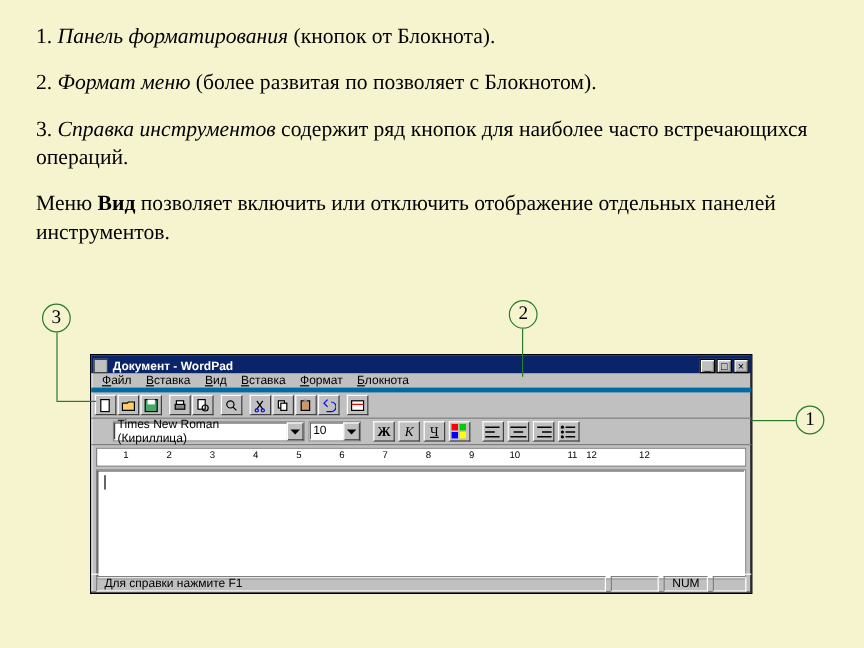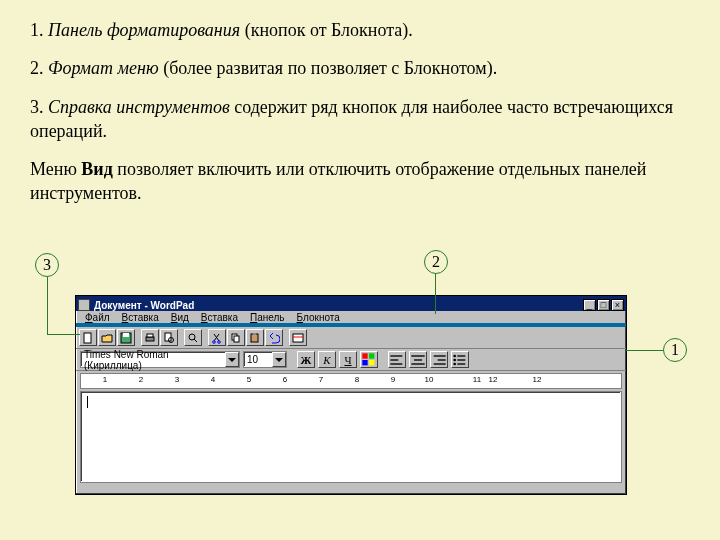--- a/index.html
+++ b/index.html
@@ -72,21 +72,21 @@
   .tbn {
     width:18px; height:17px; background:#c0c0c0;
     border-top:1px solid #fff; border-left:1px solid #fff;
     border-right:1px solid #404040; border-bottom:1px solid #404040;
     display:flex; align-items:center; justify-content:center;
   }
   .tbn svg { width:12px; height:12px; }
   .sep { width:4px; }
 
   .fmtbar {
-    display:flex; align-items:center; padding:2px 4px; gap:3px;
+    display:flex; align-items:center; padding:2px 18px; gap:3px;
     border-bottom:1px solid #808080; height:22px;
   }
   .combo {
     background:#fff; border:1px solid #808080;
     box-shadow: inset -1px -1px #fff, inset 1px 1px #404040;
     height:17px; display:flex; align-items:center; font-size:10px;
     padding:0 0 0 3px; position:relative;
   }
   .combo .arrow {
     width:14px; height:15px; background:#c0c0c0;
@@ -170,21 +170,21 @@
     <div class="tbtn">_</div>
     <div class="tbtn">□</div>
     <div class="tbtn">×</div>
   </div>
 
   <div class="menubar">
     <span>Файл</span>
     <span>Вставка</span>
     <span>Вид</span>
     <span>Вставка</span>
-    <span>Панель</span>
+    <span>Формат</span>
     <span>Блокнота</span>
   </div>
 
   <div class="toolbar">
     <div class="tbn">
         <svg viewBox="0 0 12 12">
           <rect x="2" y="1" width="7" height="10" fill="#fff" stroke="#000"></rect>
         </svg>
       </div>
     <div class="tbn">
@@ -322,13 +322,19 @@
     <span class="num" style="left:348px">10</span>
     <span class="num" style="left:396px">11</span>
     <span class="num" style="left:412px">12</span>
     <span class="num" style="left:456px">12</span>
   </div>
 
   <div class="editor">
     <div class="caret"></div>
   </div>
 
+  <div class="statusbar">
+    <div class="cell grow">Для справки нажмите F1</div>
+    <div class="cell" style="width:40px"></div>
+    <div class="cell">NUM</div>
+    <div class="cell" style="width:28px"></div>
+  </div>
 </div>
 
 </body></html>

